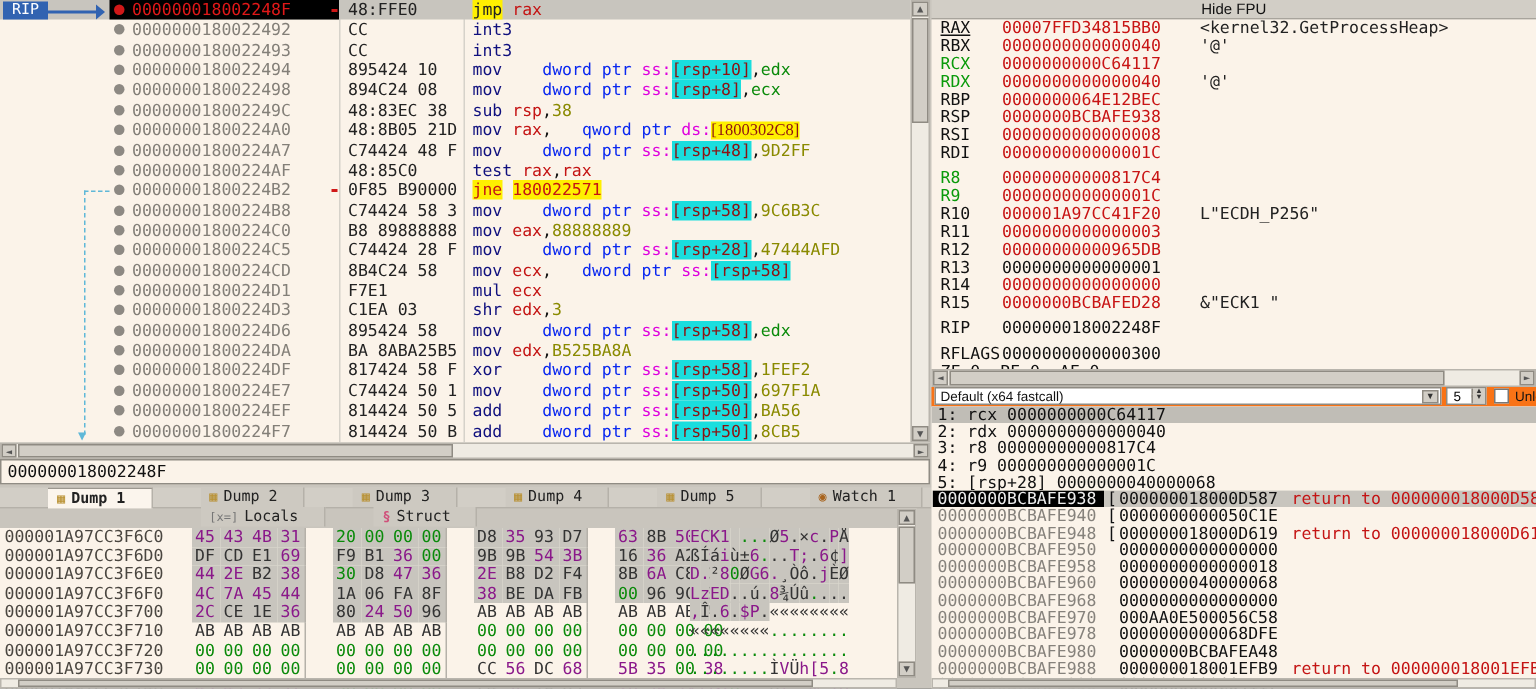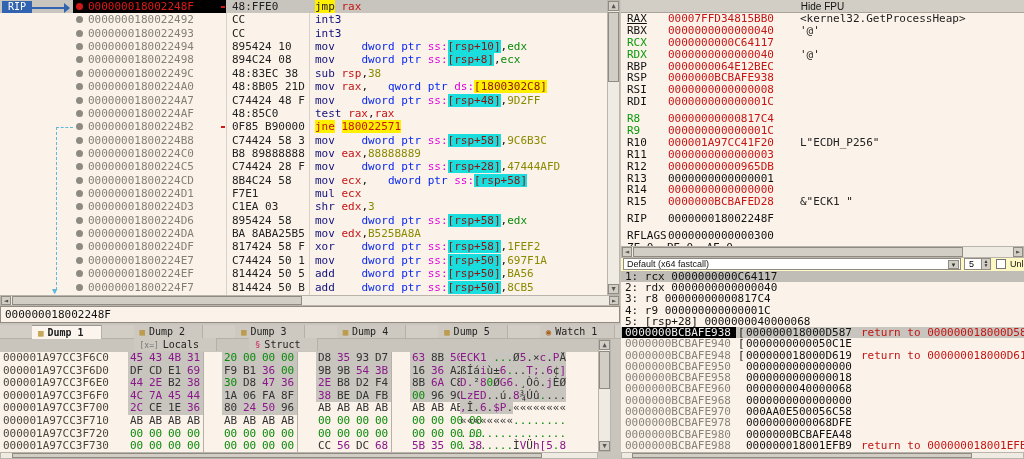--- a/index.html
+++ b/index.html
@@ -16,21 +16,21 @@
   .daddr{position:absolute;left:73px;width:153px;height:100%;padding-left:15px;color:#837F78;box-sizing:border-box;}
   .drow.sel .daddr{background:#000;color:#E01818;}
   .dbytes{position:absolute;left:227px;width:83px;height:100%;padding-left:5px;color:#222;box-sizing:border-box;}
   .dinstr{position:absolute;left:310px;right:0;height:100%;padding-left:5px;box-sizing:border-box;}
   .dot{position:absolute;left:76px;top:3px;width:7px;height:7px;border-radius:50%;background:#8D8983;z-index:3;}
   .dot.red{background:#D01818;}
   .mk{position:absolute;left:221px;top:6px;width:4px;height:2px;background:#D01818;z-index:3;}
   .tk-mn{color:#10107E;} .tk-sz{color:#0A28F0;padding-left:20px;} .tk-seg{color:#DE00DE;}
   .tk-reg{color:#C41414;} .tk-regg{color:#0A8A0A;} .tk-imm{color:#8A8A00;} .tk-pl{color:#111;}
   .tk-stk{background:#1ADEDE;color:#8E1212;}
-  .tk-mem{background:#FFF000;color:#8E1212;}
+  .tk-mem{background:#FFF000;color:#8E1212;font-family:Liberation Serif, serif;}
   .tk-jmp{background:#FFF000;color:#222;}
   .tk-jcc{background:#FFF000;color:#C41414;}
   #rip-tag{position:absolute;left:2px;top:1px;width:30px;height:12px;background:#3163B1;color:#fff;
            font-size:10px;line-height:12px;text-align:center;z-index:4;}
   #rip-arrow{position:absolute;left:32px;top:7px;width:34px;height:2px;background:#3163B1;z-index:4;}
   #rip-arrowhead{position:absolute;left:64px;top:3px;width:0;height:0;border-left:6px solid #3163B1;
            border-top:5px solid transparent;border-bottom:5px solid transparent;z-index:4;}
   #jline-v{position:absolute;left:56px;top:127px;height:163px;width:0;border-left:1px dashed #5FB8D8;z-index:2;}
   #jline-h{position:absolute;left:56px;top:127px;width:17px;height:0;border-top:1px dashed #5FB8D8;z-index:2;}
   #jline-a{position:absolute;left:52px;top:286px;color:#5FB8D8;font-size:9px;z-index:2;}
@@ -70,21 +70,21 @@
            text-align:center;font-size:10px;line-height:13px;color:#111;}
   #registers{left:621px;top:13px;width:403px;height:233px;}
   .rrow{position:relative;height:11.9px;line-height:12px;white-space:pre;}
   .rgap{height:5px;}
   .rn{position:absolute;left:6px;color:#111;} .rn.g{color:#0A9A0A;} .rn.u{text-decoration:underline;}
   .rv{position:absolute;left:47px;color:#C81414;} .rv.k{color:#111;}
   .ra{position:absolute;left:179px;color:#222;}
   .flagrow{position:relative;height:12px;line-height:12px;color:#111;padding-left:6px;white-space:pre;}
 
   
-  #ccrow{position:absolute;left:621px;top:258px;width:403px;height:13px;background:#fef9c3;}
+  #ccrow{position:absolute;left:621px;top:258px;width:403px;height:13px;background:#f97316;}
   #combo{position:absolute;left:2px;top:0;width:338px;height:12px;background:#fff;border:1px solid #8F8B83;
          font-size:9px;line-height:10px;padding-left:3px;color:#111;box-sizing:border-box;}
   #combo-arrow{position:absolute;right:1px;top:1px;width:11px;height:9px;background:#D2CEC6;border:1px solid #8F8B83;
          font-size:6px;line-height:8px;text-align:center;color:#333;box-sizing:border-box;}
   #spin{position:absolute;left:343px;top:0;width:27px;height:12px;background:#fff;border:1px solid #8F8B83;
         font-size:9px;line-height:10px;padding-left:4px;box-sizing:border-box;}
   .spbtn{position:absolute;right:0;width:9px;height:6px;background:#D2CEC6;border-left:1px solid #8F8B83;
          font-size:5px;line-height:5px;text-align:center;color:#333;box-sizing:border-box;}
   #chk{position:absolute;left:375px;top:1px;width:10px;height:10px;background:#fff;border:1px solid #777;box-sizing:border-box;}
   #chklabel{position:absolute;left:389px;top:1px;font-size:9px;color:#111;white-space:nowrap;}

